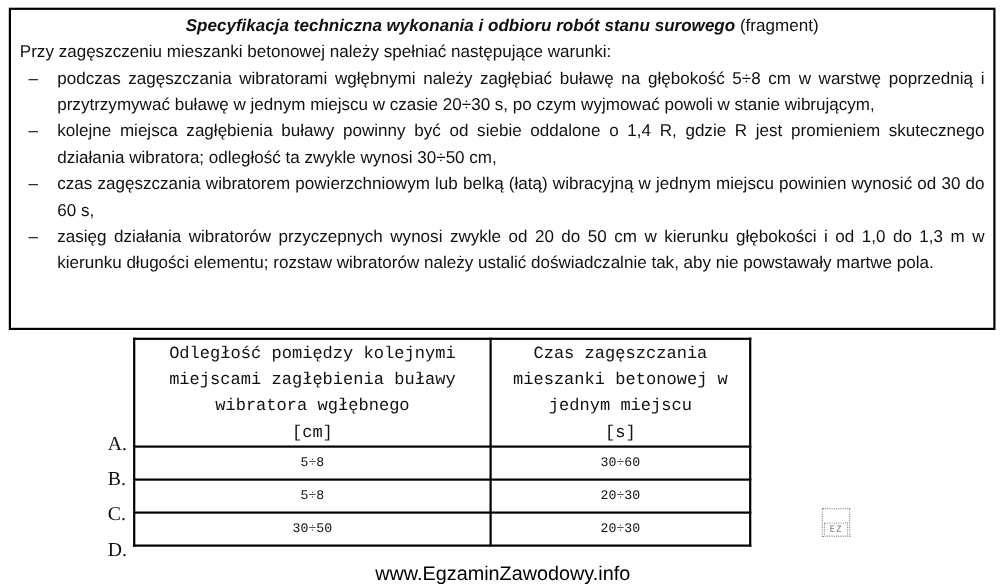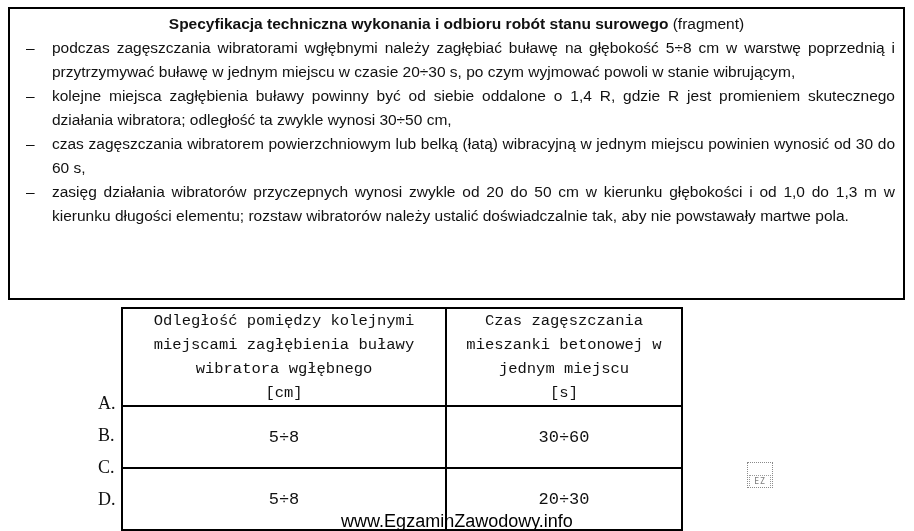--- a/index.html
+++ b/index.html
@@ -24,21 +24,21 @@
     box-sizing: border-box;
     padding: 3px 8px 0 8px;
     font-size: 15.5px;
     line-height: 24px;
     overflow: hidden;
   }
   .spec-title {
     text-align: center;
     white-space: nowrap;
   }
-  .spec-title .t-bold { font-weight: bold; }
+  .spec-title .t-bold { font-weight: bold; font-style: italic; }
   .spec-intro { text-align: left; }
   .bullet {
     display: flex;
     align-items: flex-start;
   }
   .bullet .dash {
     flex: 0 0 26px;
     margin-left: 8px;
   }
   .bullet .b-text {
@@ -65,24 +65,24 @@
     font-weight: normal;
     font-size: 15.5px;
     line-height: 24px;
     text-align: center;
     vertical-align: middle;
     padding: 0 4px;
   }
   .answer-table th.col-time { width: 226px; }
   .answer-table td {
     height: 28px;
-    font-size: 17px;
+    font-size: 12px;
     text-align: center;
     vertical-align: middle;
-    padding: 16px;
+    padding: 0;
   }
 
   .option-letter {
     position: absolute;
     left: 98px;
     width: 32px;
     height: 32px;
     line-height: 32px;
     font-family: "Liberation Serif", serif;
     font-size: 18px;
@@ -126,20 +126,21 @@
 </style>
 </head>
 <body>
 
 <div class="page">
 
   <div class="spec-box">
     <div class="spec-title">
       <span class="t-bold">Specyfikacja techniczna wykonania i odbioru robót stanu surowego</span><span> (fragment)</span>
     </div>
+    <div class="spec-intro">Przy zagęszczeniu mieszanki betonowej należy spełniać następujące warunki:</div>
 
     <div class="bullet">
       <span class="dash">–</span>
       <div class="b-text">podczas zagęszczania wibratorami wgłębnymi należy zagłębiać buławę na głębokość 5÷8 cm w warstwę poprzednią i przytrzymywać buławę w jednym miejscu w czasie 20÷30 s, po czym wyjmować powoli w stanie wibrującym,</div>
     </div>
     <div class="bullet">
       <span class="dash">–</span>
       <div class="b-text">kolejne miejsca zagłębienia buławy powinny być od siebie oddalone o 1,4 R, gdzie R jest promieniem skutecznego działania wibratora; odległość ta zwykle wynosi 30÷50 cm,</div>
     </div>
     <div class="bullet">

